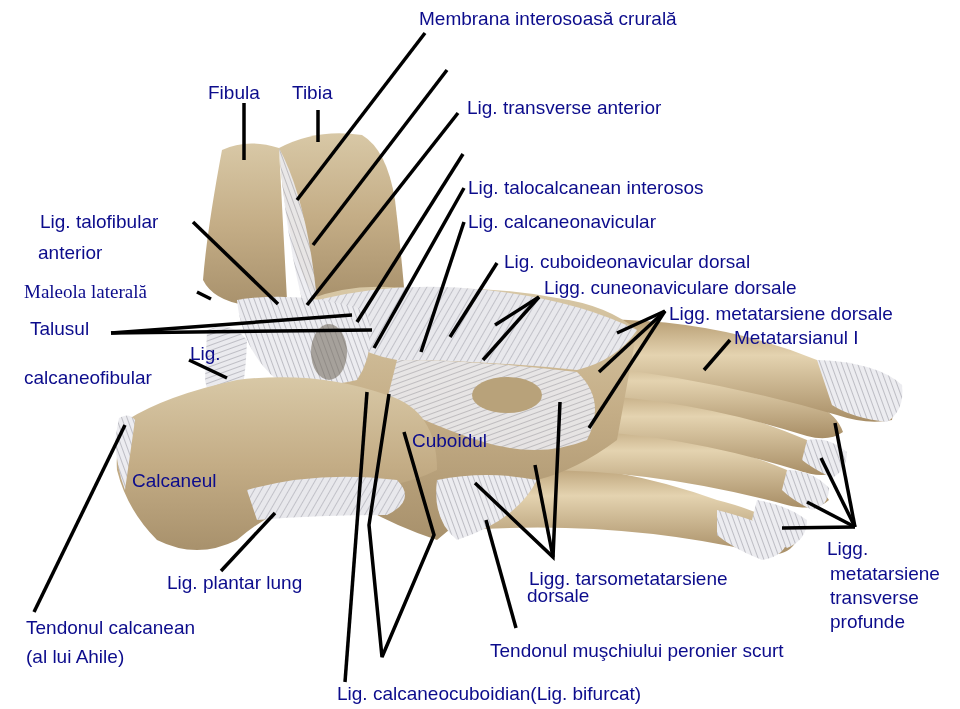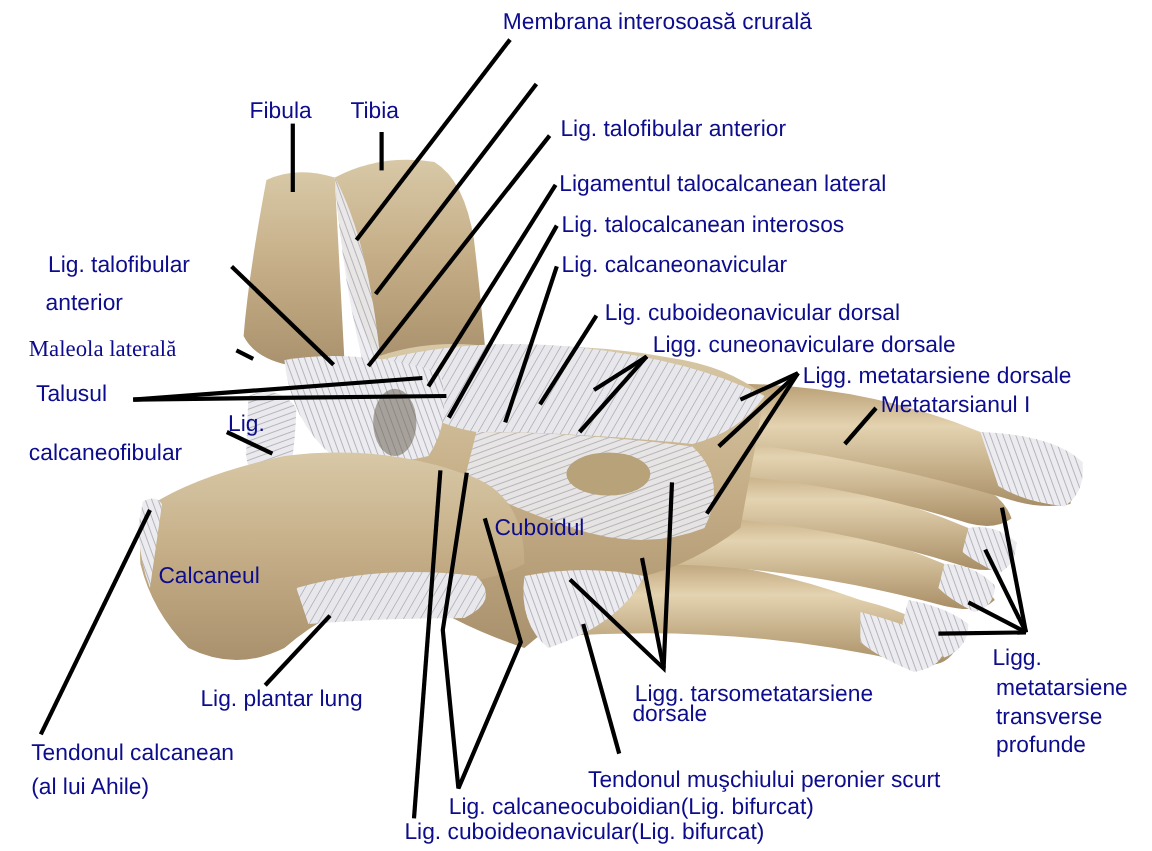--- a/index.html
+++ b/index.html
@@ -131,22 +131,21 @@
       <line x1="536" y1="557" x2="518" y2="465"></line>
 
       <line x1="838" y1="527" x2="818" y2="423"></line>
       <line x1="838" y1="527" x2="804" y2="458"></line>
       <line x1="838" y1="527" x2="790" y2="502"></line>
       <line x1="838" y1="527" x2="765" y2="528"></line>
     </g>
   </svg>
 
   <div class="lbl" style="left:402px; top:8px;">Membrana interosoasă crurală</div>
-  <div class="lbl" style="left:450px; top:97px;">Lig. talofibular anterior</div>
-  <div class="lbl" style="left:449px; top:143px;">Ligamentul talocalcanean lateral</div>
+  <div class="lbl" style="left:450px; top:97px;">Lig. transverse anterior</div>
   <div class="lbl" style="left:451px; top:177px;">Lig. talocalcanean interosos</div>
   <div class="lbl" style="left:451px; top:211px;">Lig. calcaneonavicular</div>
   <div class="lbl" style="left:487px; top:251px;">Lig. cuboideonavicular dorsal</div>
   <div class="lbl" style="left:527px; top:277px;">Ligg.  cuneonaviculare dorsale</div>
   <div class="lbl" style="left:652px; top:303px;">Ligg. metatarsiene dorsale</div>
   <div class="lbl" style="left:717px; top:327px;">Metatarsianul I</div>
 
   <div class="lbl" style="left:191px; top:82px;">Fibula</div>
   <div class="lbl" style="left:275px; top:82px;">Tibia</div>
 
@@ -166,15 +165,14 @@
 
   <div class="lbl tight" style="left:512px; top:571px;">Ligg. tarsometatarsiene</div>
   <div class="lbl tight" style="left:510px; top:588px;">dorsale</div>
 
   <div class="lbl" style="left:810px; top:538px;">Ligg.</div>
   <div class="lbl tight" style="left:813px; top:566px;">metatarsiene</div>
   <div class="lbl tight" style="left:813px; top:590px;">transverse</div>
   <div class="lbl tight" style="left:813px; top:614px;">profunde</div>
 
   <div class="lbl" style="left:473px; top:640px;">Tendonul muşchiului peronier scurt</div>
-  <div class="lbl" style="left:357px; top:662px;">Lig. calcaneocuboidian(Lig. bifurcat)</div>
-  <div class="lbl" style="left:320px; top:683px;">Lig. cuboideonavicular(Lig. bifurcat)</div>
+  <div class="lbl" style="left:320px; top:683px;">Lig. calcaneocuboidian(Lig. bifurcat)</div>
 </div>
 
 </body></html>

